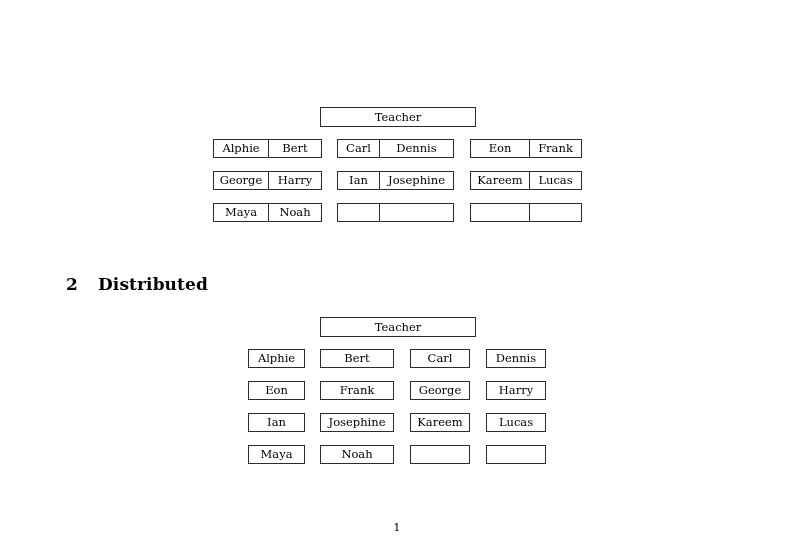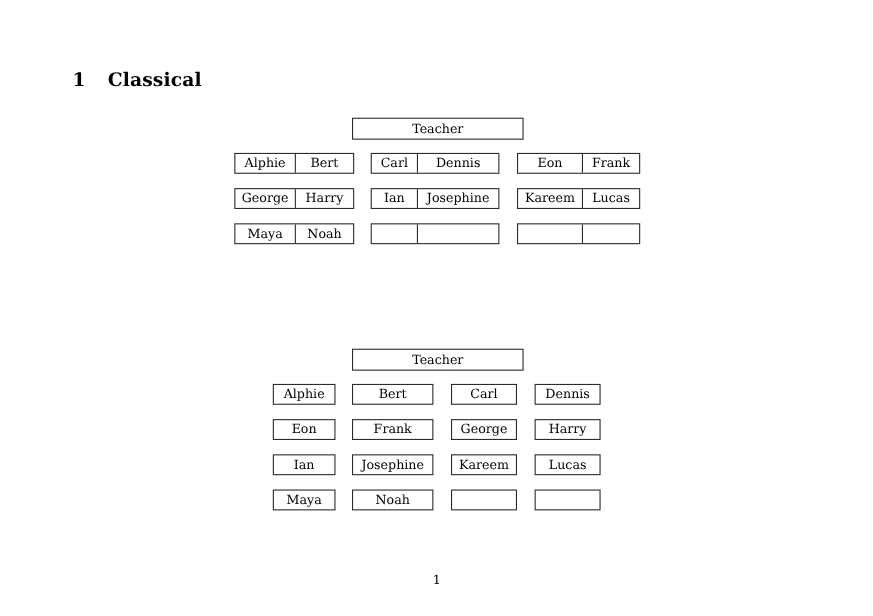--- a/index.html
+++ b/index.html
@@ -139,23 +139,20 @@
     text-align: center;
     font-size: 11.5px;
     color: #000;
   }
 </style>
 </head>
 <body>
 
 <div class="page">
 
-  <div class="section-heading" id="heading-classical">
-    <span class="secnum">1</span><span>Classical</span>
-  </div>
 
   <div class="lbox teacher-box" id="teacher-classical">Teacher</div>
 
   <div id="classical-grid">
 
     <div class="cls-row">
       <div class="pair g1">
         <div class="cell">Alphie</div>
         <div class="cell">Bert</div>
       </div>
@@ -194,20 +191,23 @@
         <div class="cell"></div>
       </div>
       <div class="pair g3">
         <div class="cell"></div>
         <div class="cell"></div>
       </div>
     </div>
 
   </div>
 
+  <div class="section-heading" id="heading-distributed">
+    <span class="secnum">2</span><span>Distributed</span>
+  </div>
 
   <div class="lbox teacher-box" id="teacher-distributed">Teacher</div>
 
   <div id="distributed-grid">
 
     <div class="dst-row">
       <div class="lbox c1">Alphie</div>
       <div class="lbox c2">Bert</div>
       <div class="lbox c3">Carl</div>
       <div class="lbox c4">Dennis</div>

